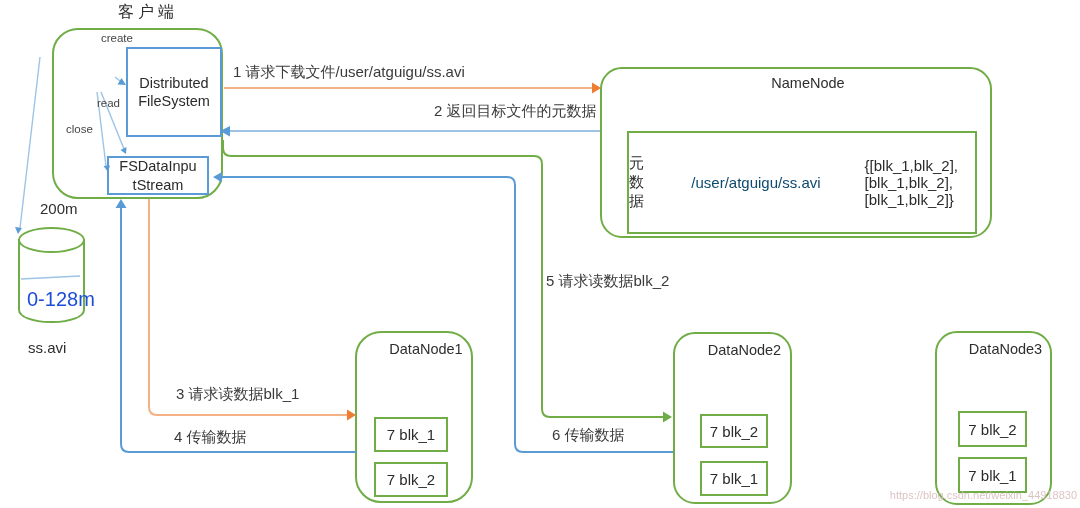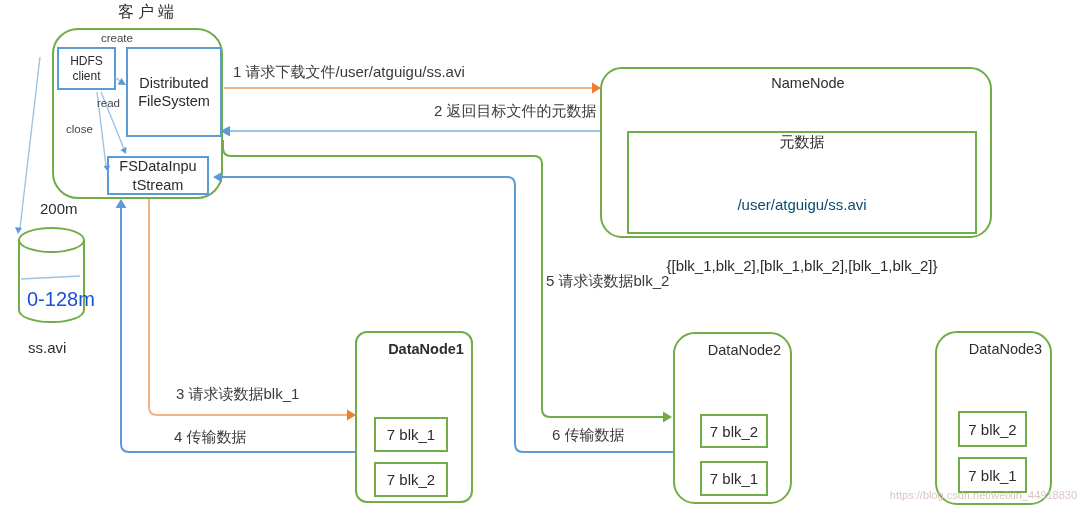--- a/index.html
+++ b/index.html
@@ -35,49 +35,46 @@
 <div id="canvas">
 
   <div class="lbl" style="left:118px;top:2px;font-size:16px;letter-spacing:4px;color:#2e2e2e;">客户端</div>
 
   <div class="gbox" style="left:52px;top:28px;width:167px;height:167px;border-radius:26px;"></div>
 
   <div class="lbl small" style="left:101px;top:32px;">create</div>
   <div class="lbl small" style="left:97px;top:97px;">read</div>
   <div class="lbl small" style="left:66px;top:123px;">close</div>
 
-  <div class="bbox" style="left:57px;top:47px;width:55px;height:39px;font-size:12px;">
-    <span>HDFS client</span>
-  </div>
 
   <div class="bbox" style="left:126px;top:47px;width:92px;height:86px;font-size:14.5px;">
     <span>Distributed FileSystem</span>
   </div>
 
   <div class="bbox" style="left:107px;top:156px;width:102px;height:39px;font-size:14.5px;word-break:break-all;padding:0 10px;box-sizing:border-box;">
     <span>FSDataInputStream</span>
   </div>
 
   <div class="lbl" style="left:40px;top:200px;font-size:15px;color:#2e2e2e;">200m</div>
   <div class="cyl-body"></div>
   <div class="cyl-top"></div>
   <div class="lbl" style="left:27px;top:288px;font-size:20px;color:#1d4ed8;">0-128m</div>
   <div class="lbl" style="left:28px;top:339px;font-size:15px;color:#2e2e2e;">ss.avi</div>
 
   <div class="gbox" style="left:600px;top:67px;width:388px;height:167px;border-radius:22px;">
     <div class="gbox-title" style="top:6px;">NameNode</div>
     <div style="position:absolute;left:25px;top:62px;width:346px;height:99px;border:2px solid #70AD47;background:#fff;
-                display:flex;flex-direction:column;align-items:center;justify-content:space-between;gap:44px;">
+                display:flex;flex-direction:row;align-items:center;justify-content:space-between;gap:44px;">
       <div style="font-size:15px;color:#2e2e2e;">元数据</div>
       <div style="font-size:15px;color:#0c4a6e;">/user/atguigu/ss.avi</div>
       <div style="font-size:15px;color:#2b2b2b;">{[blk_1,blk_2],[blk_1,blk_2],[blk_1,blk_2]}</div>
     </div>
   </div>
 
-  <div class="gbox" style="left:355px;top:331px;width:114px;height:168px;border-radius:12px;font-weight:bold;">
+  <div class="gbox" style="left:355px;top:331px;width:114px;height:168px;border-radius:26px;">
     <div class="gbox-title" style="top:8px;">DataNode1</div>
   </div>
   <div class="chip" style="left:374px;top:417px;width:70px;height:31px;">
     <span>7 blk_1</span>
   </div>
   <div class="chip" style="left:374px;top:462px;width:70px;height:31px;">
     <span>7 blk_2</span>
   </div>
 
   <div class="gbox" style="left:673px;top:332px;width:115px;height:168px;border-radius:22px;">

